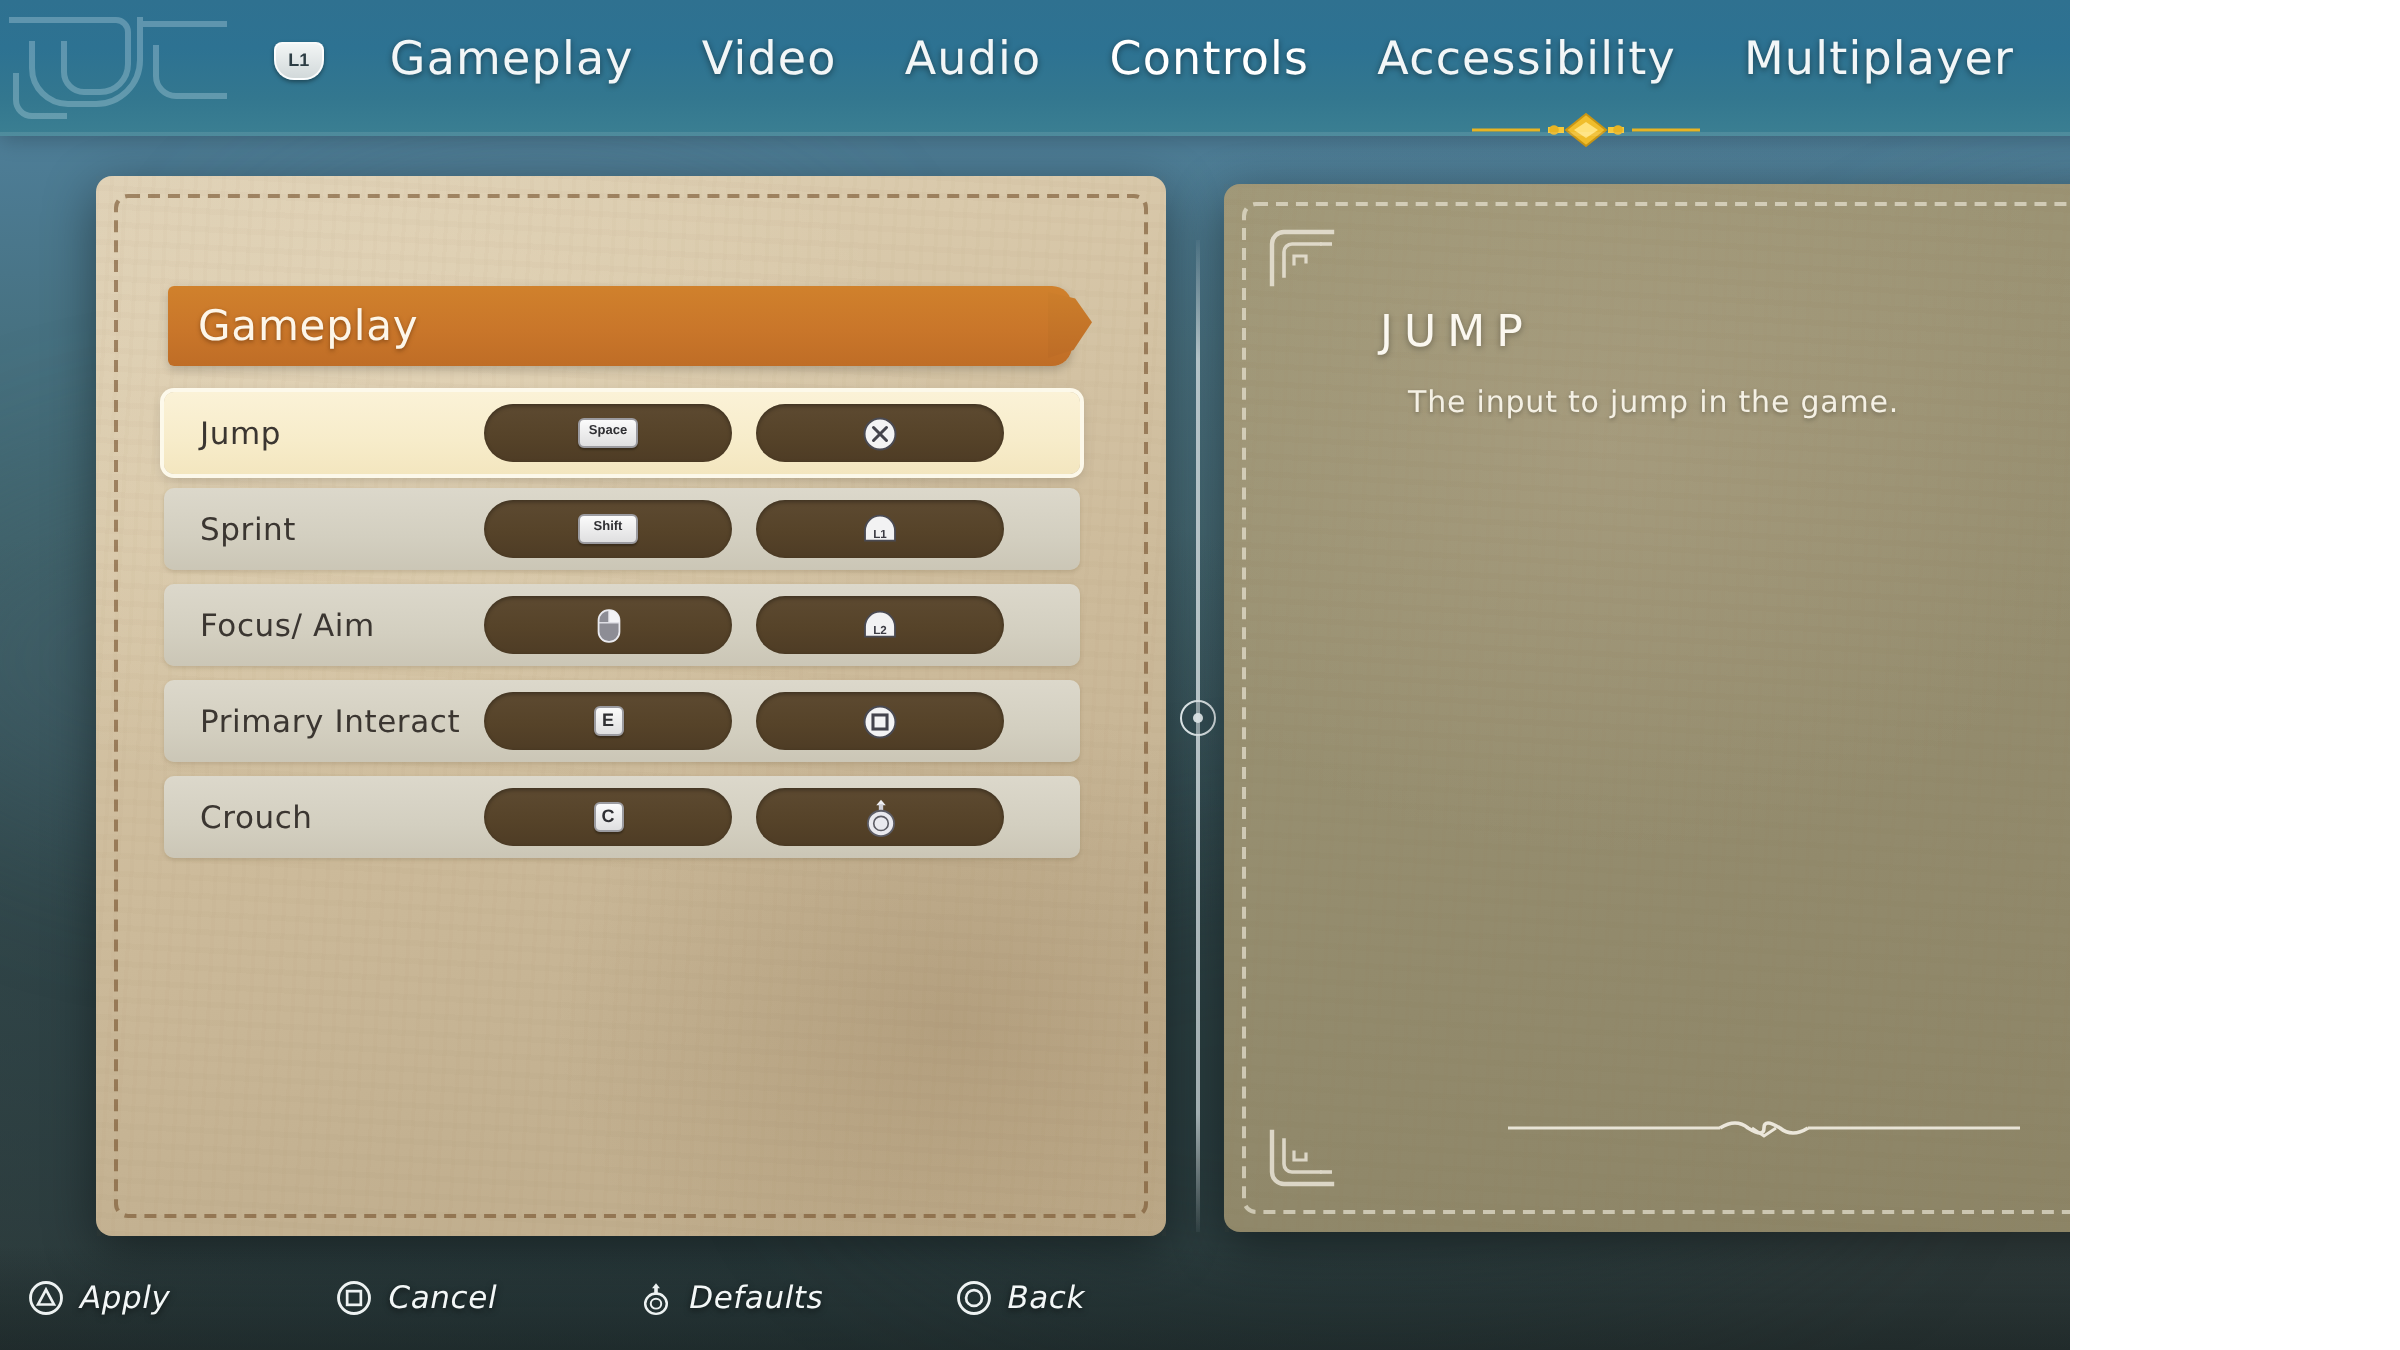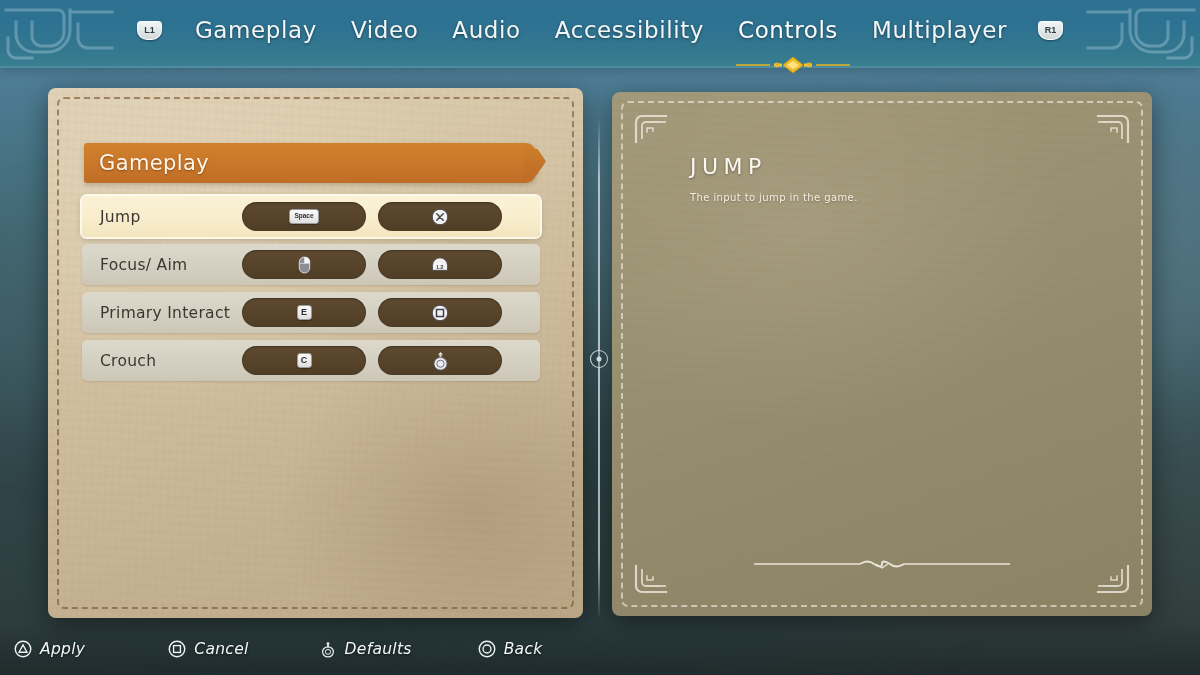--- a/index.html
+++ b/index.html
@@ -5,21 +5,21 @@
   * { box-sizing: border-box; margin: 0; padding: 0; }
 
   html, body {
     width: 1200px; height: 675px;
     overflow: hidden;
     font-family: "Liberation Sans", sans-serif;
   }
 
   #screen {
     position: relative;
-    width: 1200px; height: 675px;
+    width: 1035px; height: 675px;
     background:
       radial-gradient(ellipse 900px 420px at 30% 78%, rgba(36,58,62,0.85) 0%, rgba(30,48,54,0) 70%),
       radial-gradient(ellipse 700px 300px at 78% 40%, rgba(86,118,134,0.45) 0%, rgba(60,90,104,0) 72%),
       linear-gradient(180deg, #5a8ba6 0%, #4e7e98 10%, #46707f 26%, #3e6168 42%, #3a555a 58%, #37494b 74%, #323f3f 90%, #2e3838 100%);
     overflow: hidden;
   }
 
   
   .bgblob { position: absolute; border-radius: 50%; filter: blur(38px); pointer-events: none; }
 
@@ -204,24 +204,24 @@
   
   #detail-title {
     position: absolute; left: 78px; top: 62px;
     color: #fbf8f0;
     font-size: 22px;
     letter-spacing: 5.5px;
     font-family: "DejaVu Sans", sans-serif;
     text-shadow: 0 1px 3px rgba(0,0,0,0.35);
   }
   #detail-desc {
-    position: absolute; left: 78px; top: 100px;
+    position: absolute; left: 92px; top: 100px;
     width: 420px;
     color: #f4f0e4;
-    font-size: 10px;
+    font-size: 15px;
     letter-spacing: 0.4px;
     font-family: "DejaVu Sans", sans-serif;
     text-shadow: 0 1px 2px rgba(0,0,0,0.28);
   }
   .rp-corner {
     position: absolute; width: 34px; height: 30px; opacity: 0.80; pointer-events: none;
   }
   .rp-corner.tl { left: 22px; top: 22px; }
   .rp-corner.tr { right: 22px; top: 22px; transform: scaleX(-1); }
   .rp-corner.bl { left: 22px; bottom: 22px; transform: scaleY(-1); }
@@ -302,22 +302,22 @@
       <path d="M70 8 h40" stroke="#cfe8f2" stroke-width="3" stroke-linecap="square"></path>
       <path d="M76 20 v14 a10 10 0 0 0 10 10 h24" stroke="#cfe8f2" stroke-width="3" stroke-linecap="square"></path>
       <path d="M6 34 v12 a8 8 0 0 0 8 8 h16" stroke="#cfe8f2" stroke-width="3" stroke-linecap="square"></path>
     </svg>
 
     <div id="navitems">
       <div class="bumper lb">L1</div>
       <div class="navtab">Gameplay</div>
       <div class="navtab">Video</div>
       <div class="navtab">Audio</div>
+      <div class="navtab active">Controls</div>
       <div class="navtab">Accessibility</div>
-      <div class="navtab active">Controls</div>
       <div class="navtab">Multiplayer</div>
       <div class="bumper rb">R1</div>
     </div>
 
     <svg id="tab-indicator" style="left:733px;" viewBox="0 0 120 20" fill="none">
       <path d="M3 10 h34" stroke="#e8b423" stroke-width="1.6"></path>
       <path d="M83 10 h34" stroke="#e8b423" stroke-width="1.6"></path>
       <path d="M41 10 h8 M71 10 h8" stroke="#f5c93a" stroke-width="3"></path>
       <path d="M60 2 L70 10 L60 18 L50 10 Z" fill="#f0bd2b" stroke="#c79515" stroke-width="1"></path>
       <path d="M60 6 L66 10 L60 14 L54 10 Z" fill="#ffe27a"></path>
@@ -342,20 +342,32 @@
           <span class="keycap wide">Space</span>
         </div>
         <div class="bind-slot">
           <svg class="padglyph" viewBox="0 0 20 20">
             <circle cx="10" cy="10" r="8.6" fill="#f3f3f4" stroke="#4a4a52" stroke-width="1.1"></circle>
             <path d="M6.4 6.4 L13.6 13.6 M13.6 6.4 L6.4 13.6" stroke="#43434c" stroke-width="1.7" stroke-linecap="round"></path>
           </svg>
         </div>
       </div>
 
+      <div class="bind-row">
+        <span class="bind-label">Sprint</span>
+        <div class="bind-slot">
+          <span class="keycap wide">Shift</span>
+        </div>
+        <div class="bind-slot">
+          <svg class="padglyph trig" viewBox="0 0 24 20">
+            <path d="M3 17 v-6 a9 9 0 0 1 18 0 v6 z" fill="#f2f2f3" stroke="#4a4a52" stroke-width="1.1"></path>
+            <text x="12" y="15.6" font-size="7" font-family="Liberation Sans, sans-serif" font-weight="bold" fill="#3c3c44" text-anchor="middle">L1</text>
+          </svg>
+        </div>
+      </div>
 
       <div class="bind-row">
         <span class="bind-label">Focus/ Aim</span>
         <div class="bind-slot">
           <svg class="mouseglyph" viewBox="0 0 14 20">
             <rect x="1.2" y="1.2" width="11.6" height="17.6" rx="5.6" fill="#8d8d95" stroke="#e9e9ee" stroke-width="1"></rect>
             <path d="M7 1.4 h1 a5 5 0 0 1 4.8 5 v1.6 H7 z" fill="#f4f4f7"></path>
             <path d="M7 1.4 v6.8" stroke="#e9e9ee" stroke-width="0.8"></path>
             <path d="M1.4 8.2 h11.2" stroke="#e2e2e8" stroke-width="0.8"></path>
           </svg>

